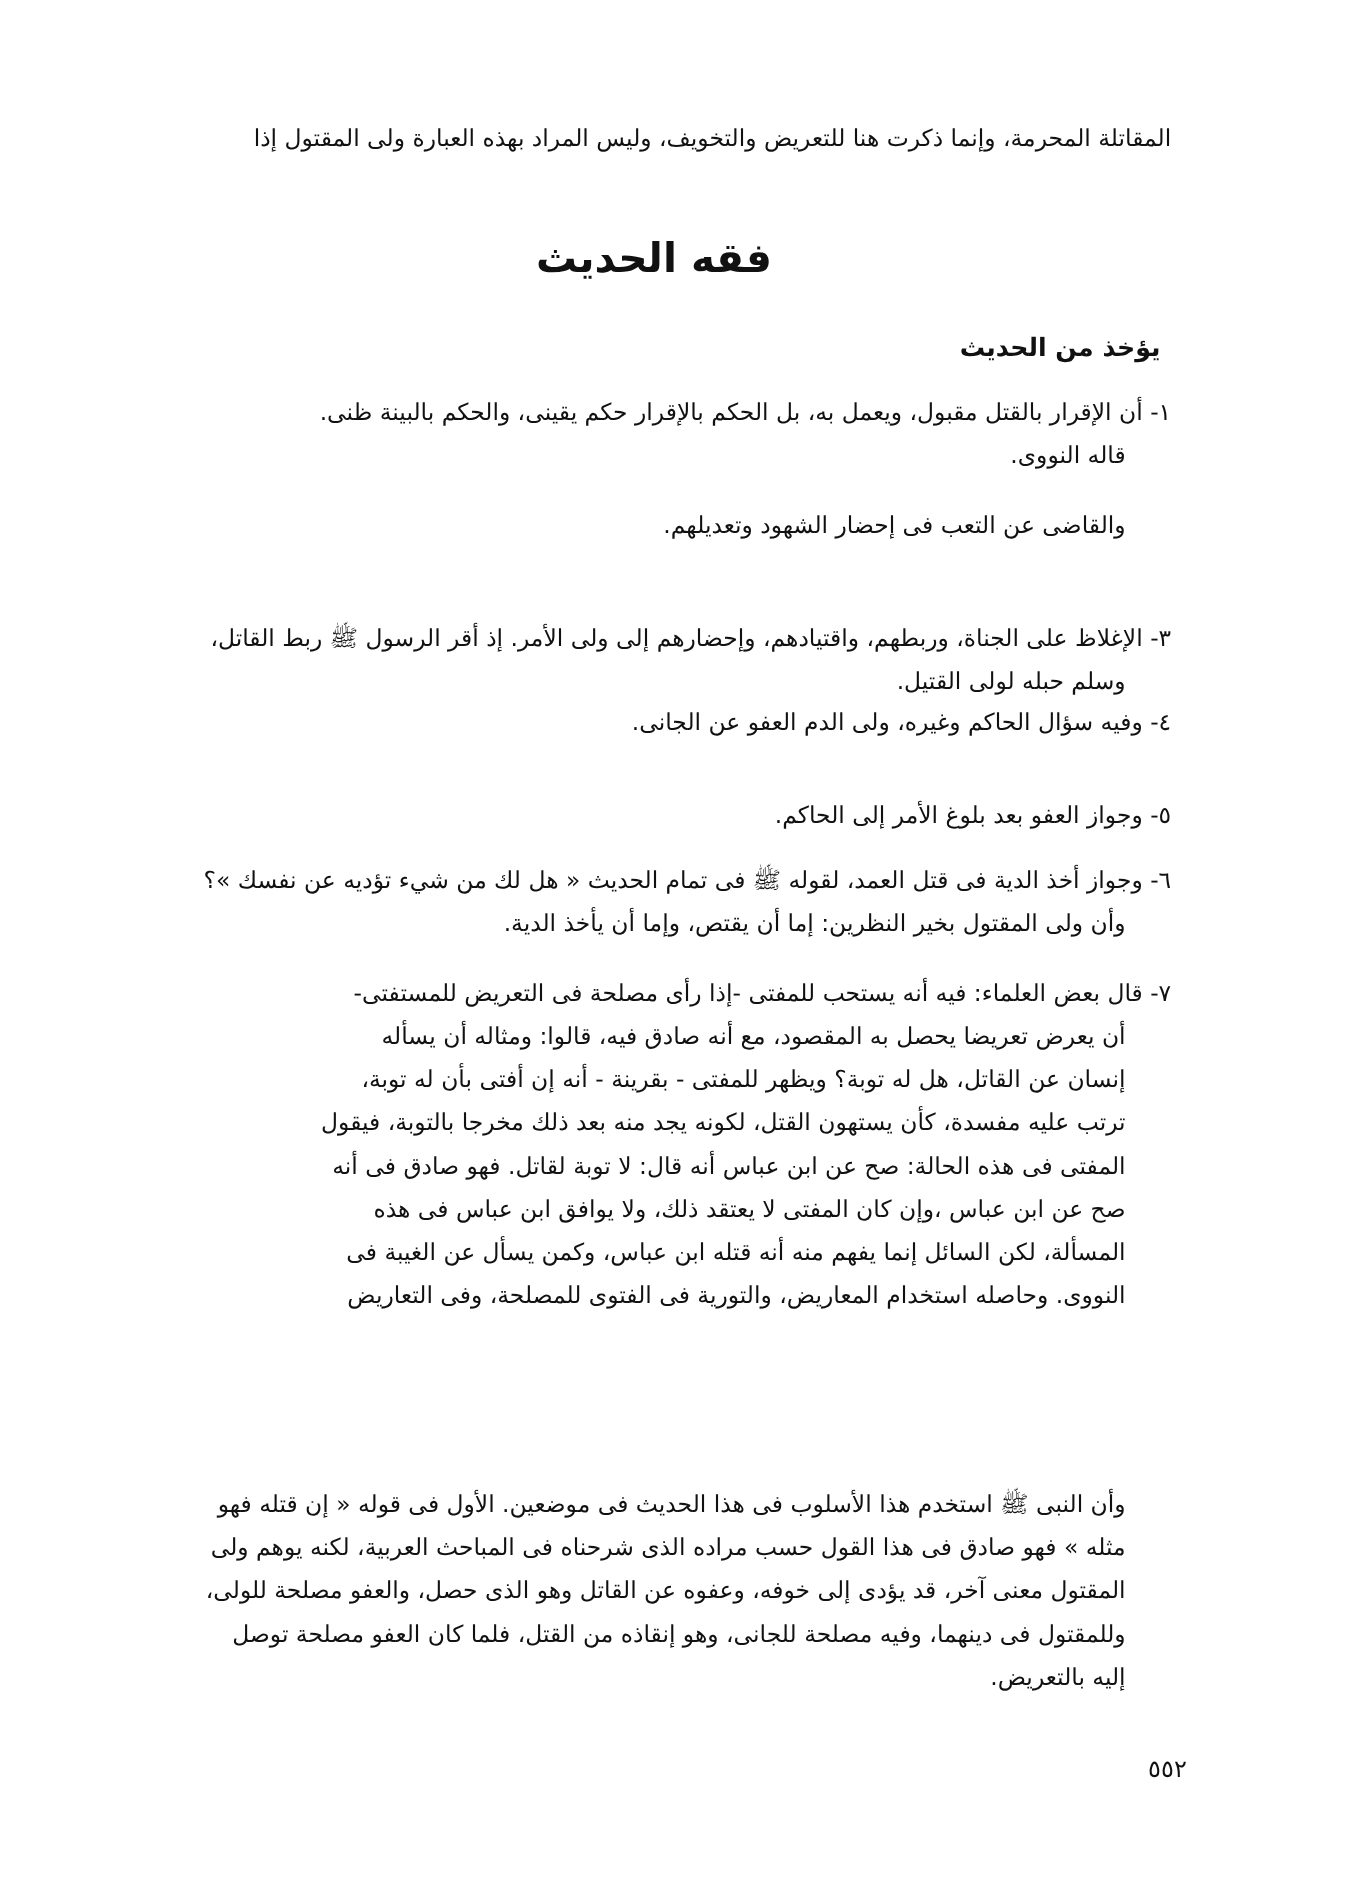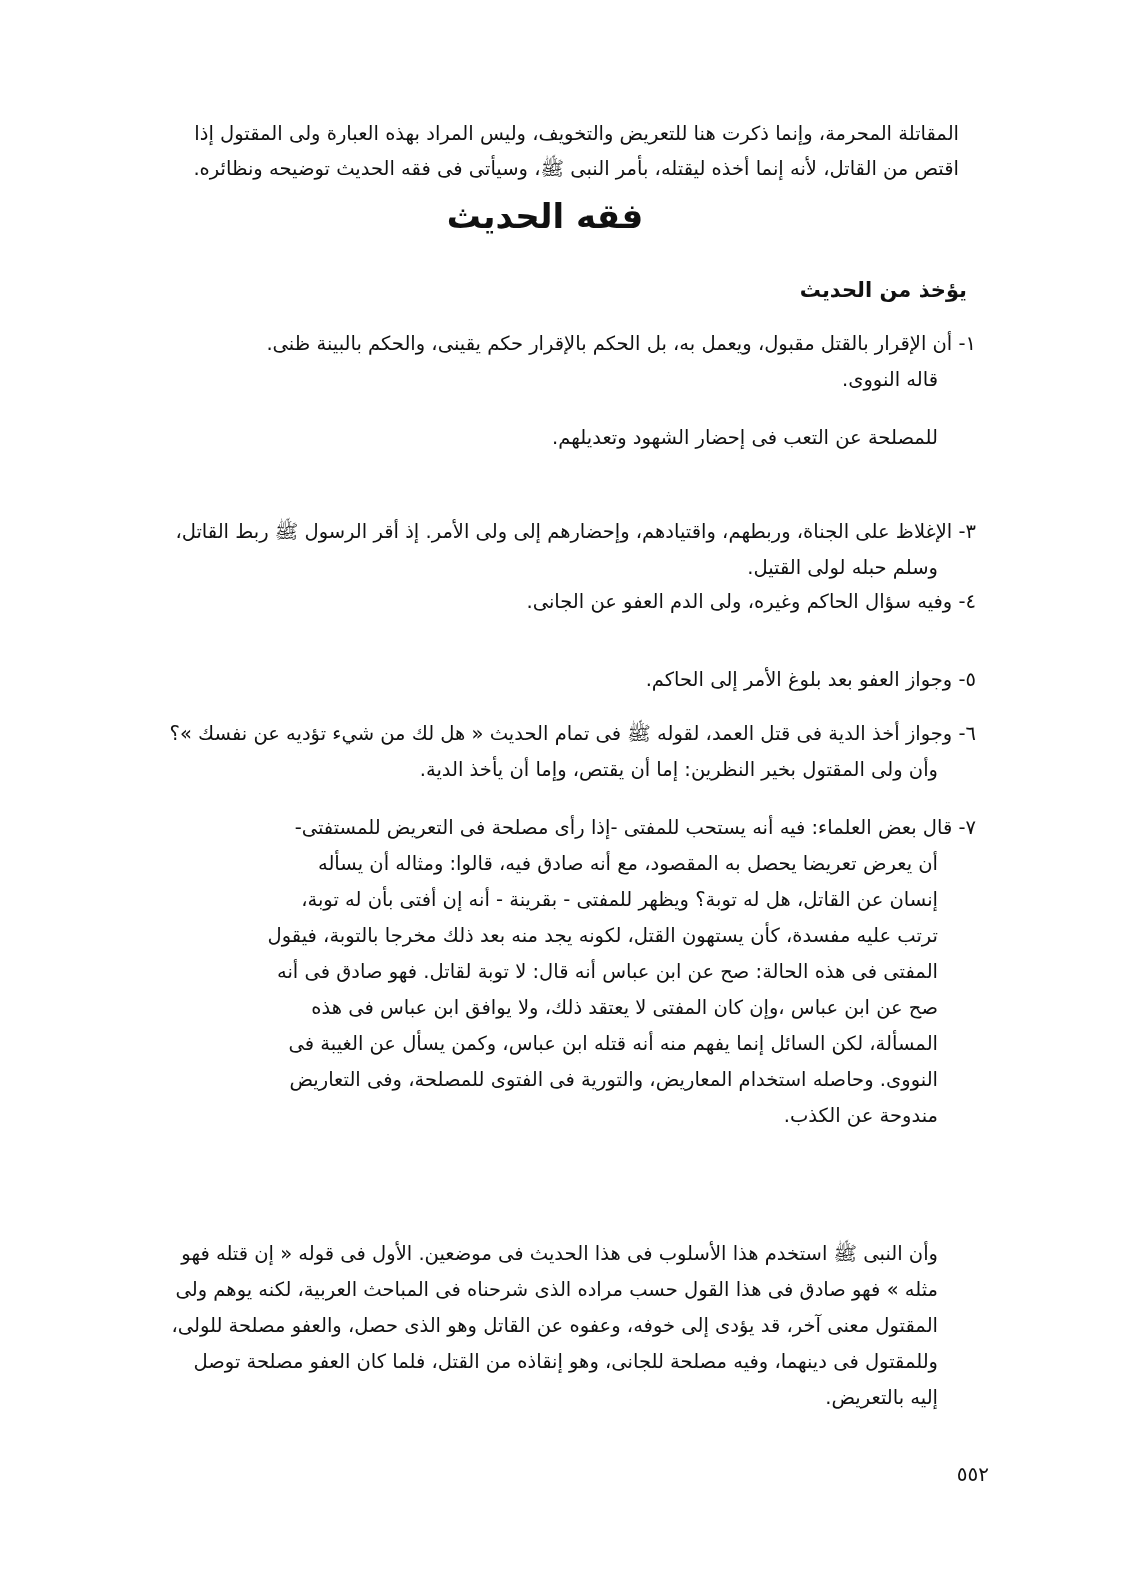--- a/index.html
+++ b/index.html
@@ -2,21 +2,21 @@
 <html><head>
 <meta charset="utf-8">
 <style>
   html, body { margin: 0; padding: 0; background: #ffffff; }
   body {
     width: 1137px; height: 1576px; position: relative; overflow: hidden;
     font-family: "DejaVu Sans", "Liberation Sans", sans-serif;
     color: #111111;
   }
   .page { position: absolute; left: 0; top: 0; width: 1137px; height: 1576px; }
-  .block { position: absolute; left: 131px; width: 828px; margin-top: 18px; }
+  .block { position: absolute; left: 148px; width: 828px; }
   .para {
     font-size: 19.5px; line-height: 35px; text-align: justify; text-align-last: right;
     direction: rtl; margin: 0;
   }
   .title {
     position: absolute; left: 0; width: 1090px; top: 196px;
     text-align: center; font-size: 34px; font-weight: bold; direction: rtl;
     letter-spacing: 0.5px;
   }
   .subhead {
@@ -32,34 +32,33 @@
     position: absolute; right: 148px; top: 1462px; font-size: 20px; direction: rtl;
   }
 </style>
 </head>
 <body>
 
 <div class="page">
 
   <div class="block" style="top:98px;">
     <p class="para">المقاتلة المحرمة، وإنما ذكرت هنا للتعريض والتخويف، وليس المراد بهذه العبارة ولى المقتول إذا</p>
-    <p class="para">اقتص من القاتل، لأنه إنما أخذه ليقتله، بأمر النبى ﷺ، وسيأتى فى فقه الحديث توضيحه ونظائره.</p>
   </div>
 
   <div class="title">فقه الحديث</div>
 
   <div class="subhead">يؤخذ من الحديث</div>
 
   <div class="item" style="top:326px;">
     <div class="line"><span class="num">١-</span> <span>أن الإقرار بالقتل مقبول، ويعمل به، بل الحكم بالإقرار حكم يقينى، والحكم بالبينة ظنى.</span></div>
     <div class="line indent">قاله النووى.</div>
   </div>
 
   <div class="item" style="top:420px;">
-    <div class="line indent">للمصلحة عن التعب فى إحضار الشهود وتعديلهم.</div>
+    <div class="line indent">والقاضى عن التعب فى إحضار الشهود وتعديلهم.</div>
   </div>
 
   <div class="item" style="top:514px;">
     <div class="line"><span class="num">٣-</span> <span>الإغلاظ على الجناة، وربطهم، واقتيادهم، وإحضارهم إلى ولى الأمر. إذ أقر الرسول ﷺ ربط القاتل،</span></div>
     <div class="line indent">وسلم حبله لولى القتيل.</div>
   </div>
 
   <div class="item" style="top:584px;">
     <div class="line"><span class="num">٤-</span> <span>وفيه سؤال الحاكم وغيره، ولى الدم العفو عن الجانى.</span></div>
   </div>
@@ -75,21 +74,20 @@
 
   <div class="item" style="top:810px;">
     <div class="line"><span class="num">٧-</span> <span>قال بعض العلماء: فيه أنه يستحب للمفتى -إذا رأى مصلحة فى التعريض للمستفتى-</span></div>
     <div class="line indent">أن يعرض تعريضا يحصل به المقصود، مع أنه صادق فيه، قالوا: ومثاله أن يسأله</div>
     <div class="line indent">إنسان عن القاتل، هل له توبة؟ ويظهر للمفتى - بقرينة - أنه إن أفتى بأن له توبة،</div>
     <div class="line indent">ترتب عليه مفسدة، كأن يستهون القتل، لكونه يجد منه بعد ذلك مخرجا بالتوبة، فيقول</div>
     <div class="line indent">المفتى فى هذه الحالة: صح عن ابن عباس أنه قال: لا توبة لقاتل. فهو صادق فى أنه</div>
     <div class="line indent">صح عن ابن عباس ،وإن كان المفتى لا يعتقد ذلك، ولا يوافق ابن عباس فى هذه</div>
     <div class="line indent">المسألة، لكن السائل إنما يفهم منه أنه قتله ابن عباس، وكمن يسأل عن الغيبة فى</div>
     <div class="line indent">النووى. وحاصله استخدام المعاريض، والتورية فى الفتوى للمصلحة، وفى التعاريض</div>
-    <div class="line indent">مندوحة عن الكذب.</div>
   </div>
 
   <div class="item" style="top:1236px;">
     <div class="line indent">
       <span>وأن النبى ﷺ استخدم هذا الأسلوب فى هذا الحديث فى موضعين. </span><span class="underline">الأول</span><span> فى قوله « إن قتله فهو</span>
     </div>
     <div class="line indent">مثله » فهو صادق فى هذا القول حسب مراده الذى شرحناه فى المباحث العربية، لكنه يوهم ولى</div>
     <div class="line indent">المقتول معنى آخر، قد يؤدى إلى خوفه، وعفوه عن القاتل وهو الذى حصل، والعفو مصلحة للولى،</div>
     <div class="line indent">وللمقتول فى دينهما، وفيه مصلحة للجانى، وهو إنقاذه من القتل، فلما كان العفو مصلحة توصل</div>
     <div class="line indent">إليه بالتعريض.</div>

